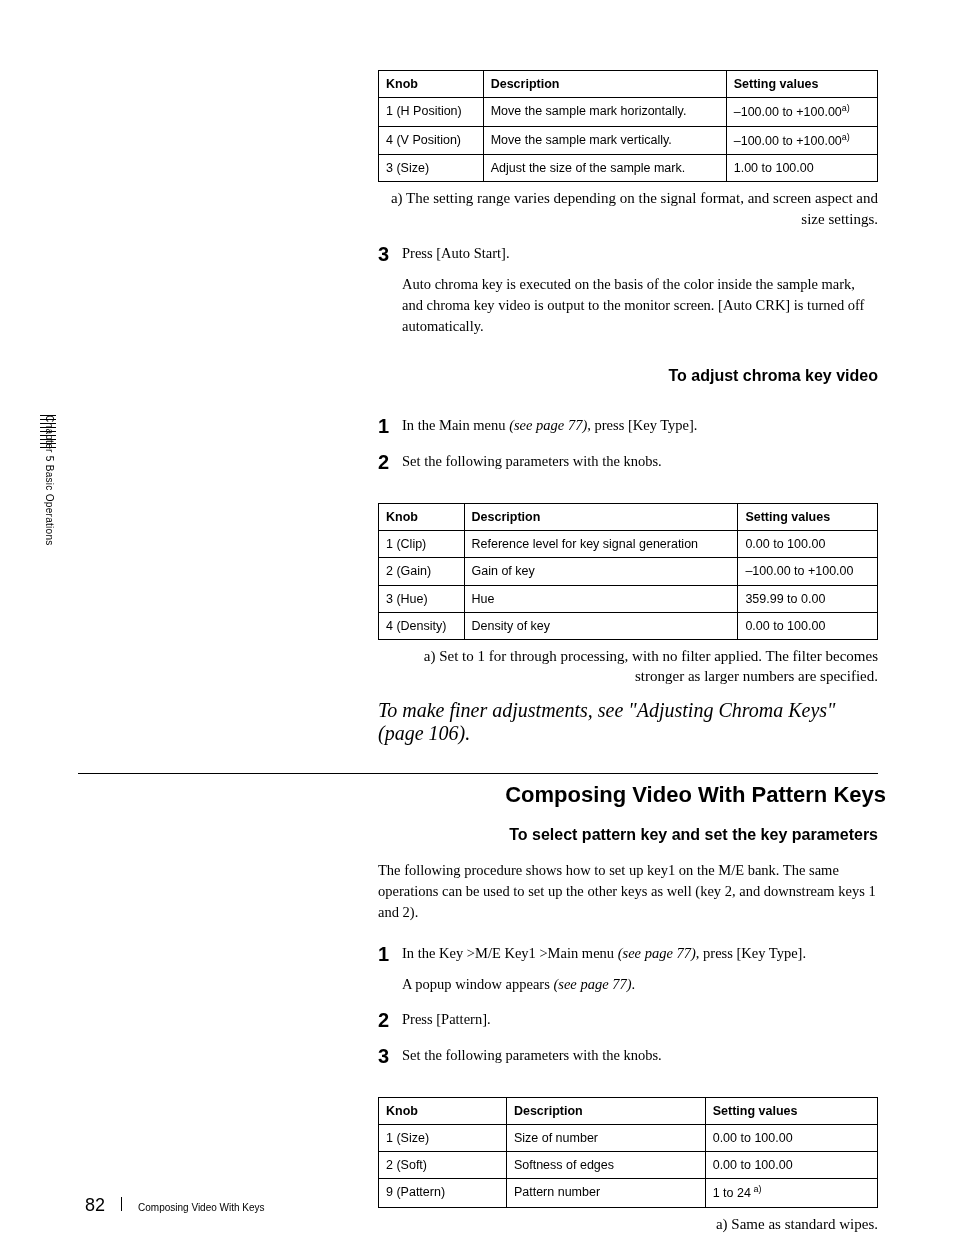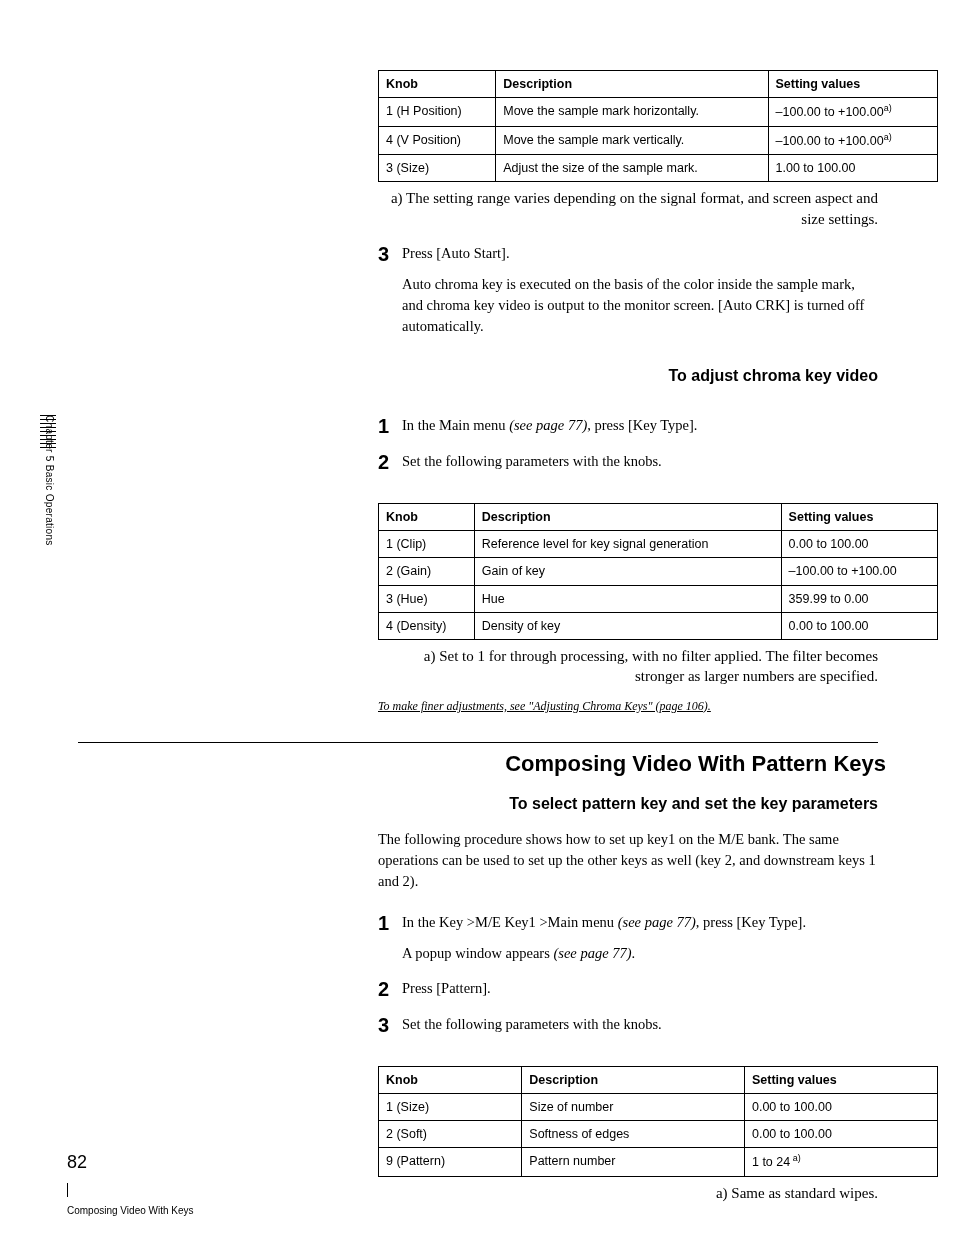--- a/index.html
+++ b/index.html
@@ -30,21 +30,21 @@
     width: 16px;
     height: 34px;
     background: repeating-linear-gradient(to bottom, #000 0 1px, transparent 1px 4px);
   }
   .col-right { margin-left: 300px; width: 500px; }
   .col-full { margin-left: 0; width: 800px; text-align: right; }
   table.data {
     border-collapse: collapse;
     font-family: Helvetica, Arial, sans-serif;
     font-size: 12.5px;
-    width: 560px;
+    width: 500px;
     border: 1.2px solid #000;
   }
   table.data th, table.data td {
     border: 0.8px solid #000;
     padding: 5px 7px;
     text-align: left;
     vertical-align: top;
     line-height: 1.3;
   }
   table.data th { font-weight: bold; }
@@ -77,32 +77,31 @@
   h2.section {
     font-family: Helvetica, Arial, sans-serif;
     font-weight: bold;
     font-size: 22px;
     margin: 8px 0 8px 8px;
   }
   .hr { border-top: 1px solid #000; margin: 28px 0 4px 0; }
   .italic { font-style: italic; }
   .pager {
     position: absolute;
-    left: 61px;
+    left: 85px;
     bottom: 28px;
     display: flex;
     align-items: baseline;
     gap: 10px;
-    flex-direction: column;
   }
   .page-num { font-family: Helvetica, Arial, sans-serif; font-size: 18px; }
   .page-sep { border-left: 1px solid #000; height: 14px; display:inline-block; margin: 0 6px -2px 6px;}
   .page-title { font-family: Helvetica, Arial, sans-serif; font-size: 10px; }
   .intro-para { font-size: 14.5px; line-height: 1.45; margin-top: 16px; }
-  .cross-ref { font-style: italic; font-size: 12px; margin-top: 12px; text-decoration: underline; }
+  .cross-ref { font-style: italic; font-size: 20px; margin-top: 12px; }
 </style>
 </head>
 <body>
 
 <div class="side-decoration"></div>
 <div class="side-label">Chapter 5  Basic Operations</div>
 
 <div class="page">
 
   <div class="col-right">

